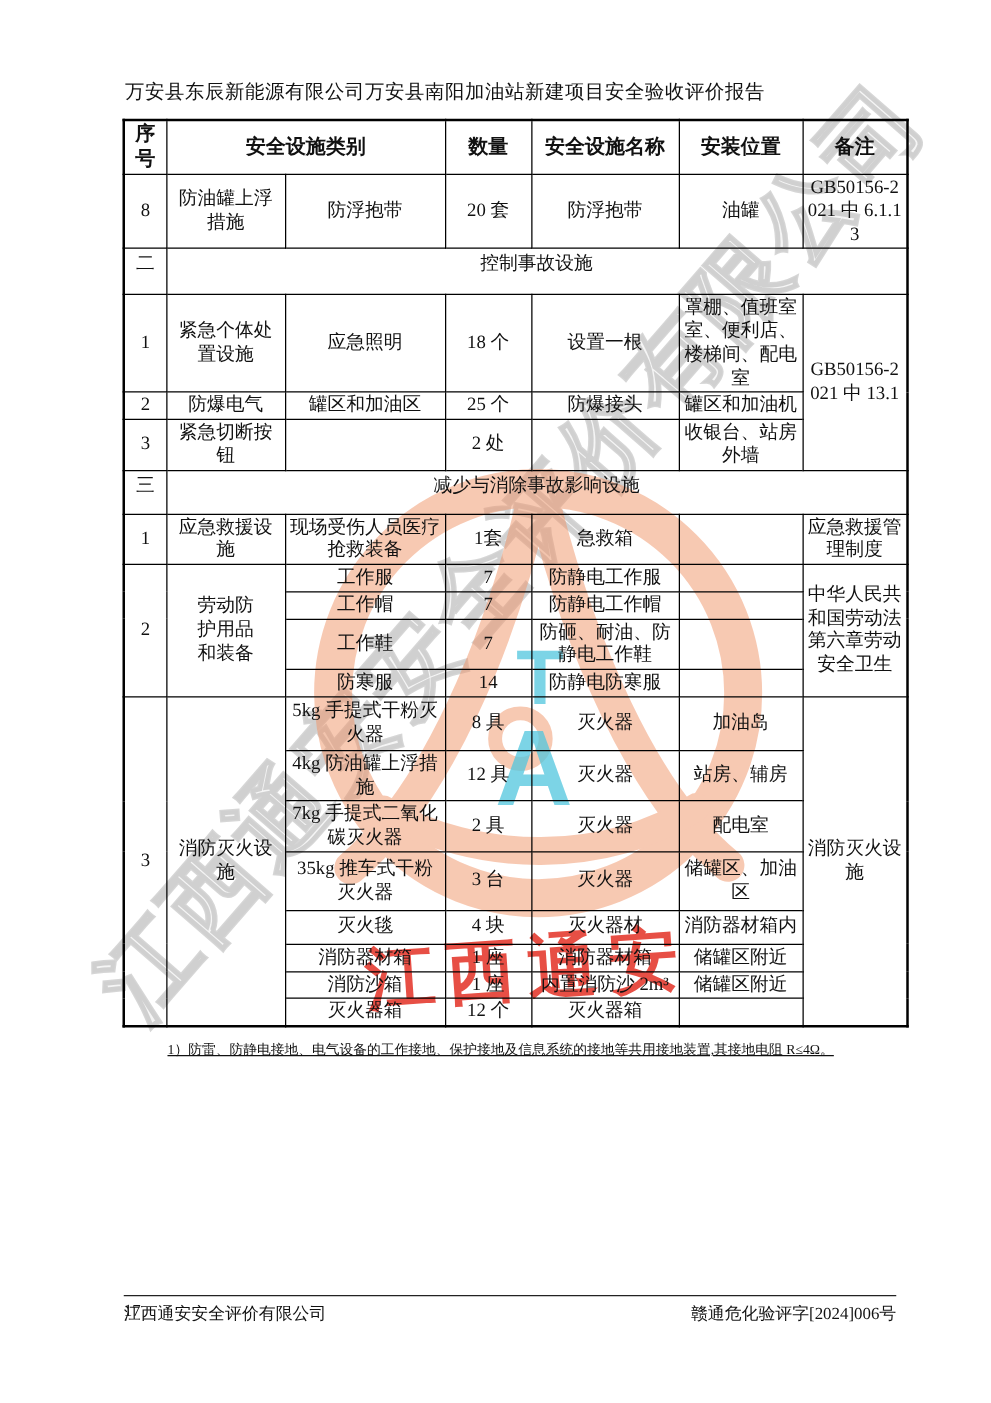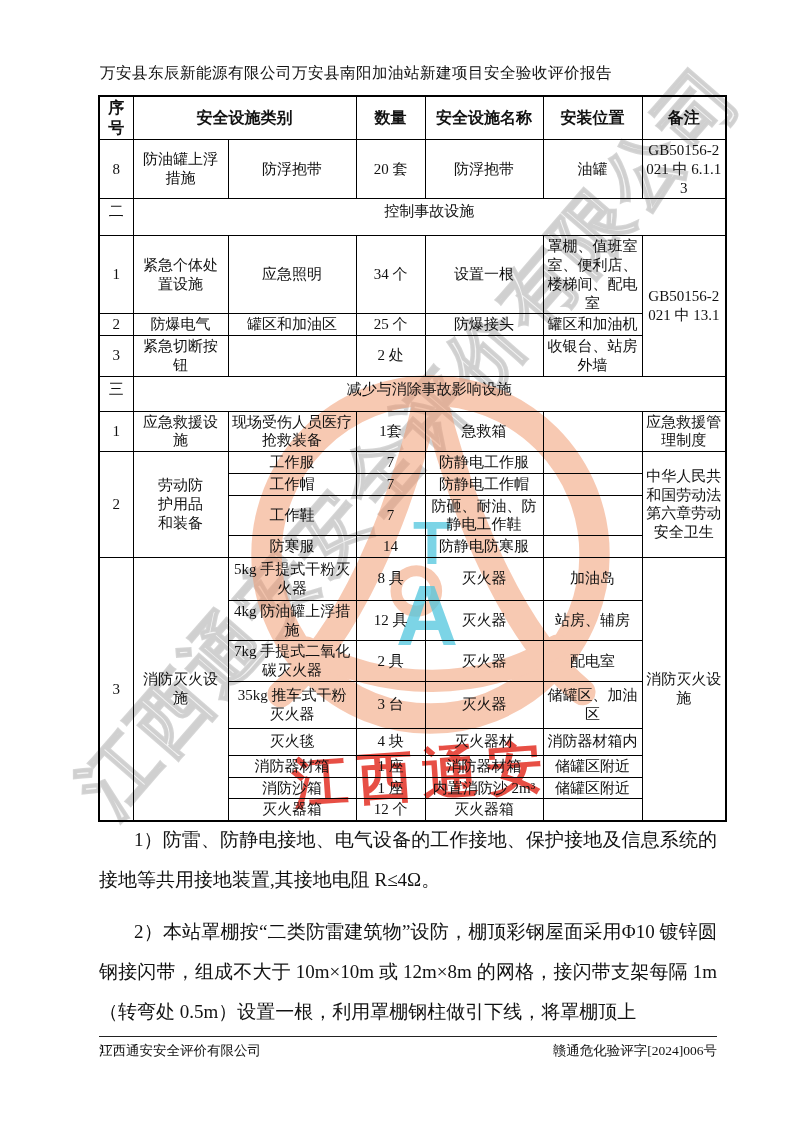--- a/index.html
+++ b/index.html
@@ -26,22 +26,22 @@
   table.stb{border:2px solid #000000;}
   .stb td,.stb th{border:1px solid #000;text-align:center;vertical-align:middle;
     padding:1px 3px;font-weight:normal;overflow:hidden;word-break:break-all;}
   .stb th{font-weight:bold;font-size:16px;}
   .sec td{vertical-align:top;padding-top:3px;}
   .tl{text-align:left;padding-left:6px;}
   .rmk{padding:1px 8px;}
   .narrow-cat{display:inline-block;width:50px;}
   
   .h26{position:absolute;left:100px;top:780px;font-size:18px;font-weight:bold;}
-  .paras{position:absolute;left:99px;top:820px;width:618px;font-size:19px;
-    line-height:40px;text-align:justify;}
+  .paras{position:absolute;left:99px;top:820px;width:618px;font-size:11px;
+    line-height:40px;text-align:justify;text-decoration:underline;}
   .paras p{margin:0;text-indent:35px;}
   .paras p + p{margin-top:12px;}
   
   .ftr{position:absolute;left:99px;top:1036px;width:618px;border-top:1px solid #222;
     display:flex;justify-content:space-between;align-items:flex-start;
     padding-top:5px;font-size:13.5px;}
   .ftr .c{position:absolute;left:0;right:0;top:4px;}
 </style>
 </head>
 <body>
@@ -99,21 +99,21 @@
 
       <tr class="sec" style="height:37px">
         <td>二</td>
         <td colspan="6">控制事故设施</td>
       </tr>
 
       <tr style="height:72px">
         <td>1</td>
         <td>紧急个体处置设施</td>
         <td>应急照明</td>
-        <td>34 个</td>
+        <td>18 个</td>
         <td>设置一根</td>
         <td>罩棚、值班室室、便利店、楼梯间、配电室</td>
         <td rowspan="3" class="rmk">GB50156-2021 中 13.1</td>
       </tr>
       <tr style="height:21px">
         <td>2</td>
         <td>防爆电气</td>
         <td>罐区和加油区</td>
         <td>25 个</td>
         <td>防爆接头</td>
@@ -221,21 +221,20 @@
         <td>12 个</td>
         <td>灭火器箱</td>
         <td></td>
       </tr>
     </tbody>
       </table>
 
 
     <div class="paras">
       <p>1）防雷、防静电接地、电气设备的工作接地、保护接地及信息系统的接地等共用接地装置,其接地电阻 R≤4Ω。</p>
-      <p>2）本站罩棚按“二类防雷建筑物”设防，棚顶彩钢屋面采用Φ10 镀锌圆钢接闪带，组成不大于 10m×10m 或 12m×8m 的网格，接闪带支架每隔 1m（转弯处 0.5m）设置一根，利用罩棚钢柱做引下线，将罩棚顶上</p>
     </div>
 
     <div class="ftr">
       <span>江西通安安全评价有限公司</span>
       <span class="c">17</span>
       <span>赣通危化验评字[2024]006号</span>
     </div>
 
   </div>
 </div>

